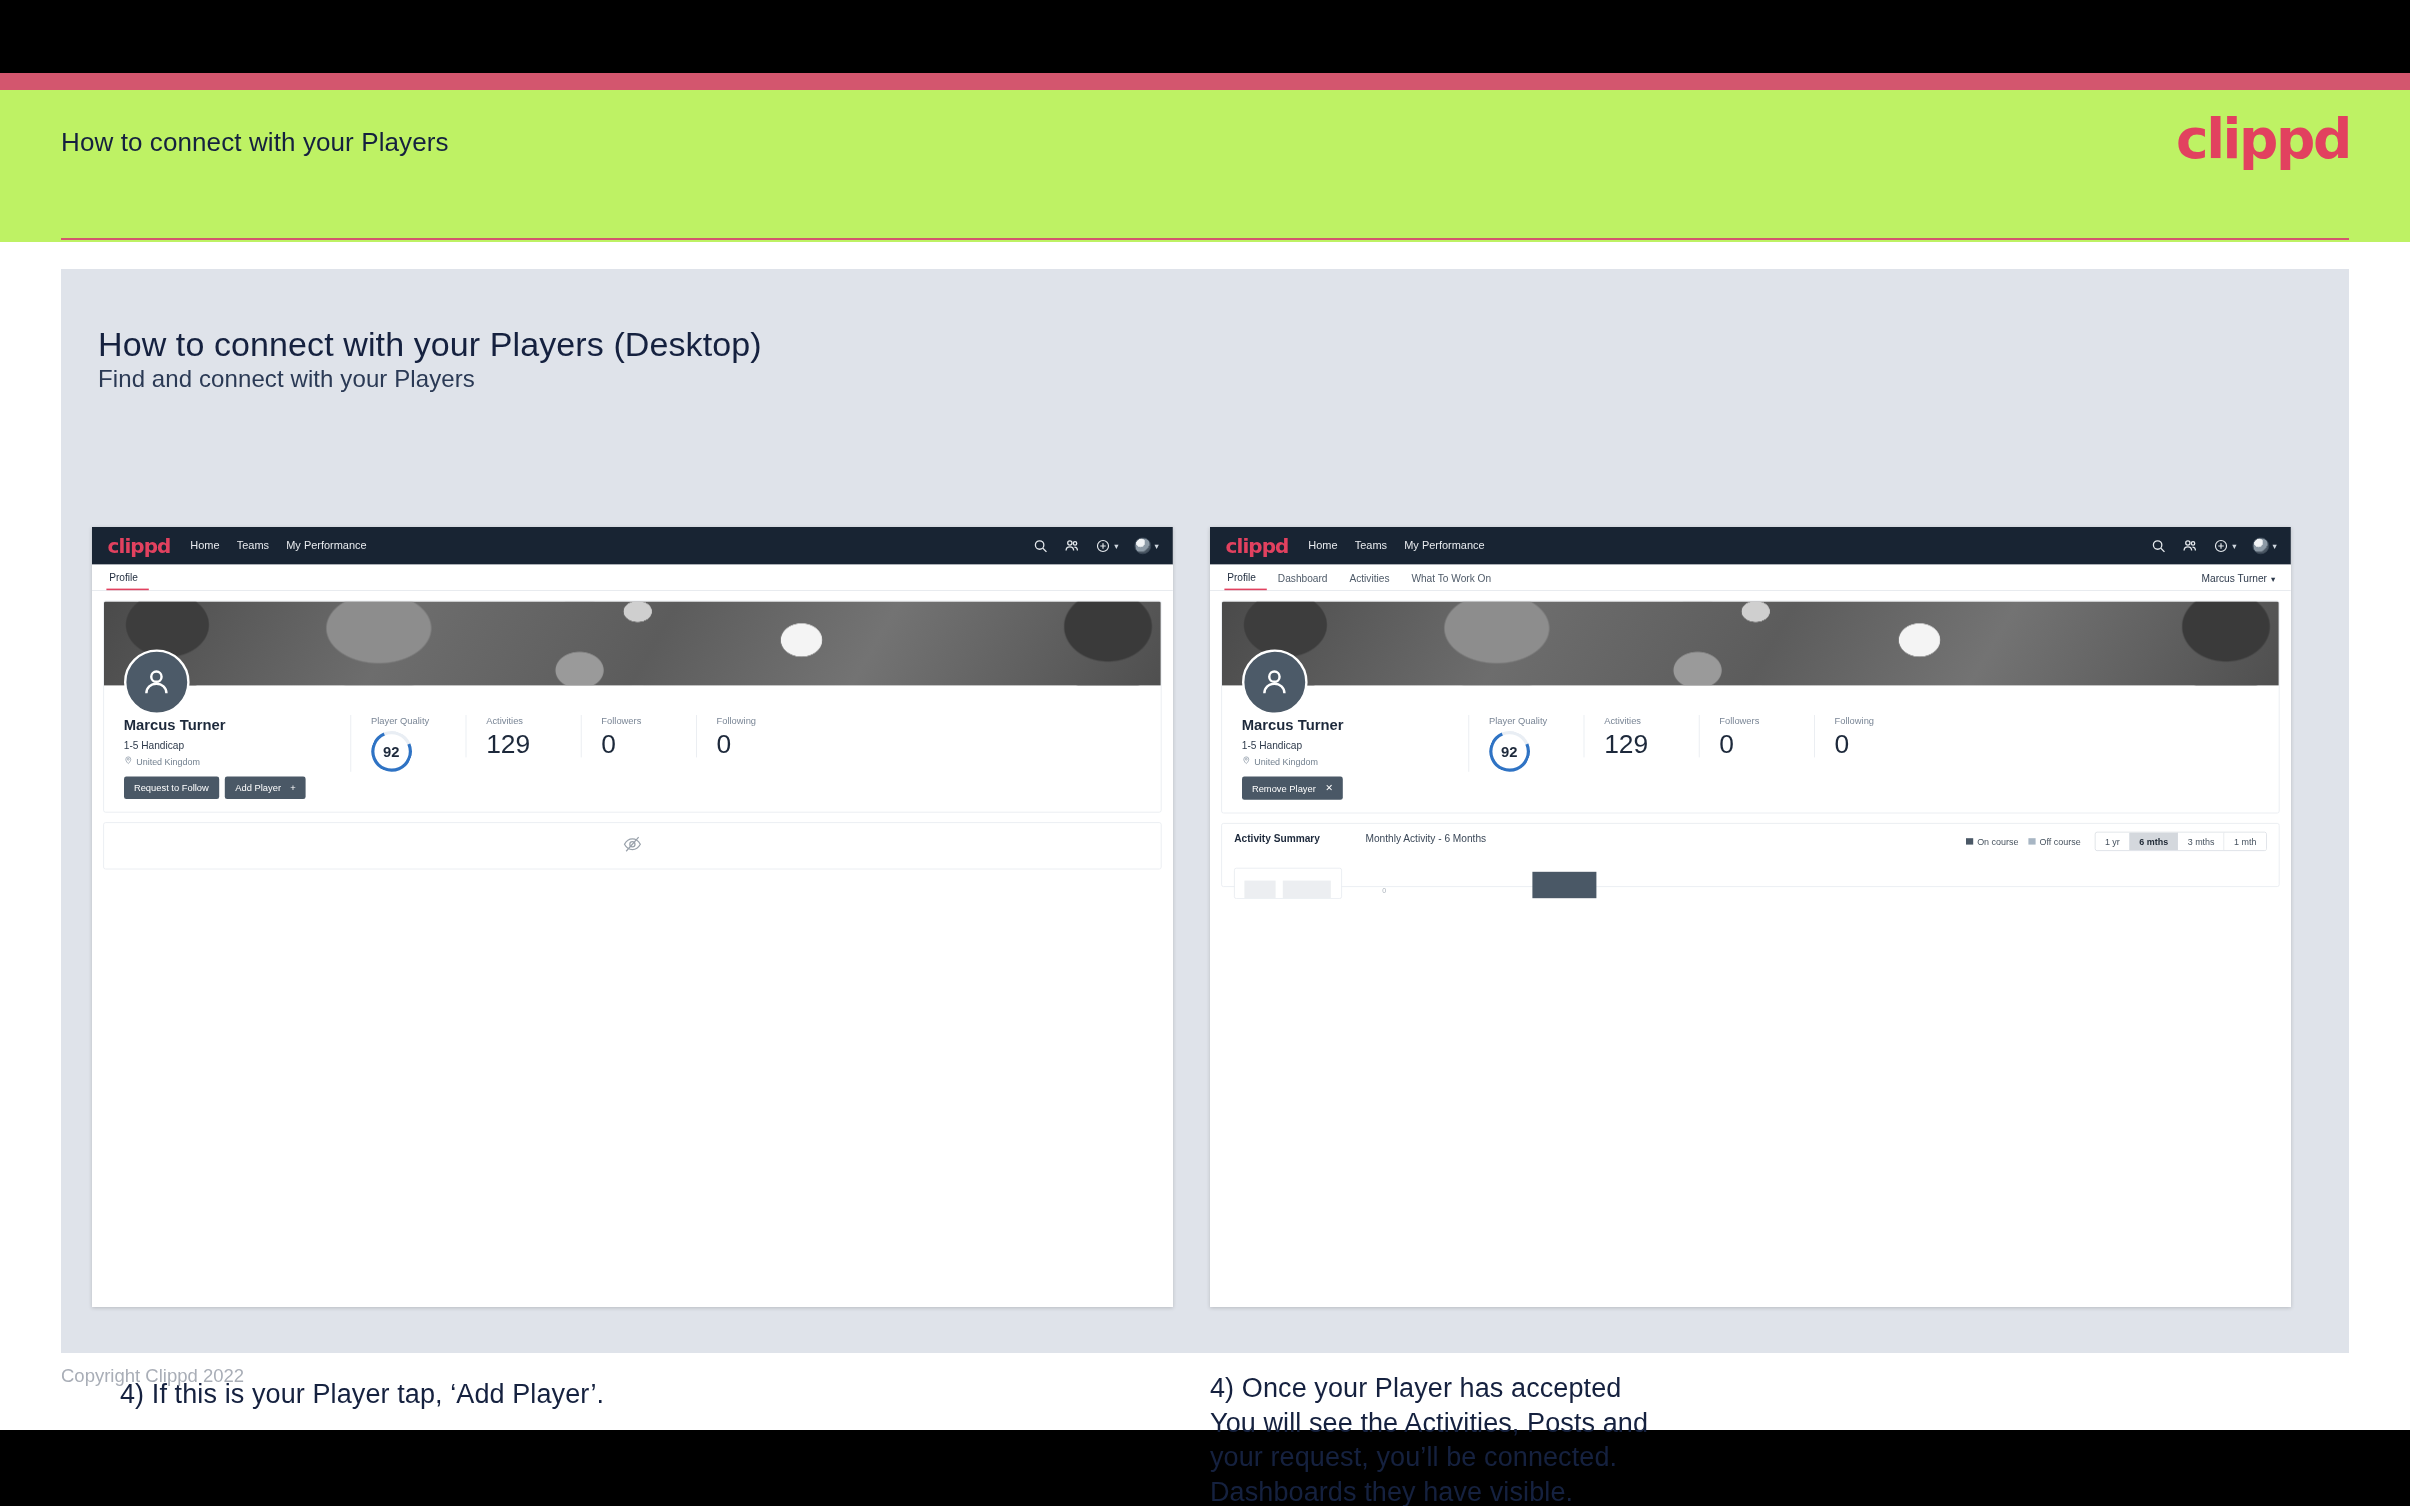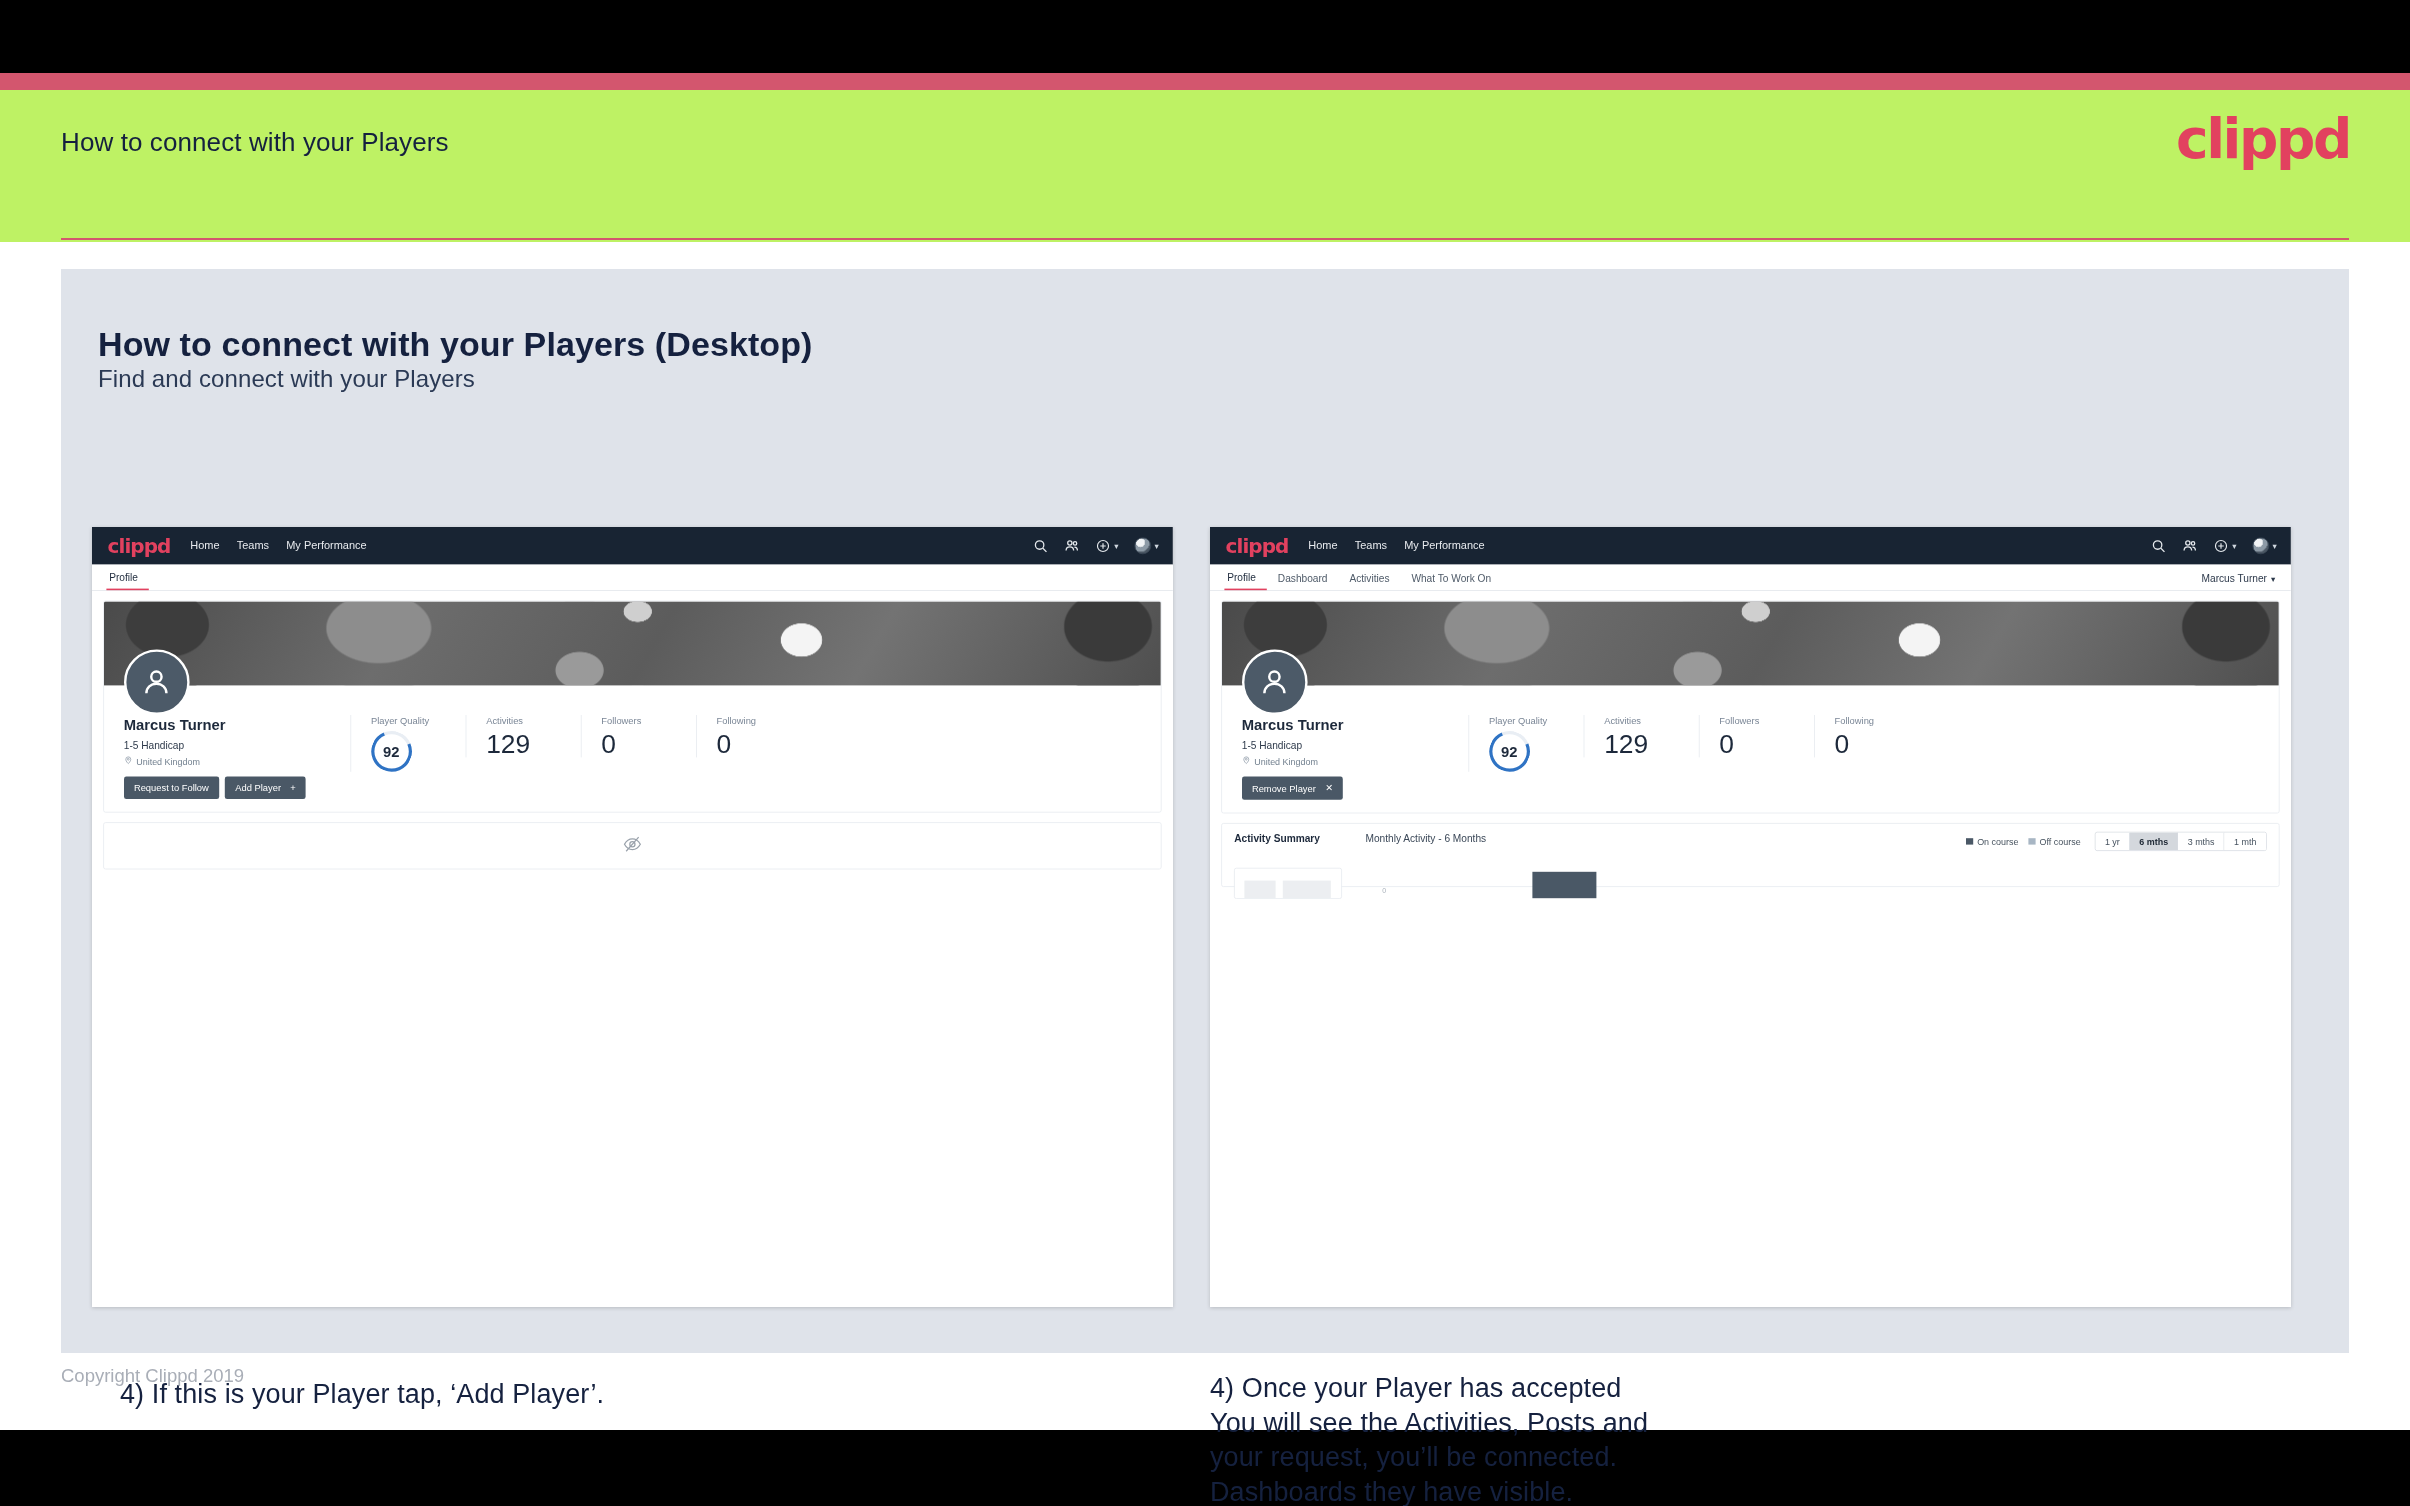--- a/index.html
+++ b/index.html
@@ -34,21 +34,21 @@
     position: absolute; left: 61px; top: 148px; width: 2288px; height: 2px; background: #d3566e;
   }
 
   
   .panel {
     position: absolute; left: 61px; top: 269px; width: 2288px; height: 1084px;
     background: #dfe3ea;
   }
   .panel-h1 {
     position: absolute; left: 37px; top: 56px;
-    font-size: 34px; font-weight: bold; color: #15213f; letter-spacing: 0.1px;
+    font-size: 34px; font-weight: normal; color: #15213f; letter-spacing: 0.1px;
   }
   .panel-h2 {
     position: absolute; left: 37px; top: 96px;
     font-size: 24px; font-weight: normal; color: #2b3a55; letter-spacing: 0.1px;
   }
 
   
   .shot {
     position: absolute;
     background: #ffffff;
@@ -452,14 +452,14 @@
     <div>4) If this is your Player tap, ‘Add Player’.</div>
   </div>
   <div class="caption caption-right">
     <div>4) Once your Player has accepted</div>
     <div>You will see the Activities, Posts and</div>
     <div>your request, you’ll be connected.</div>
     <div>Dashboards they have visible.</div>
   </div>
 </div>
 
-<div class="footer">Copyright Clippd 2019</div>
+<div class="footer">Copyright Clippd 2022</div>
 
 
 </body></html>

